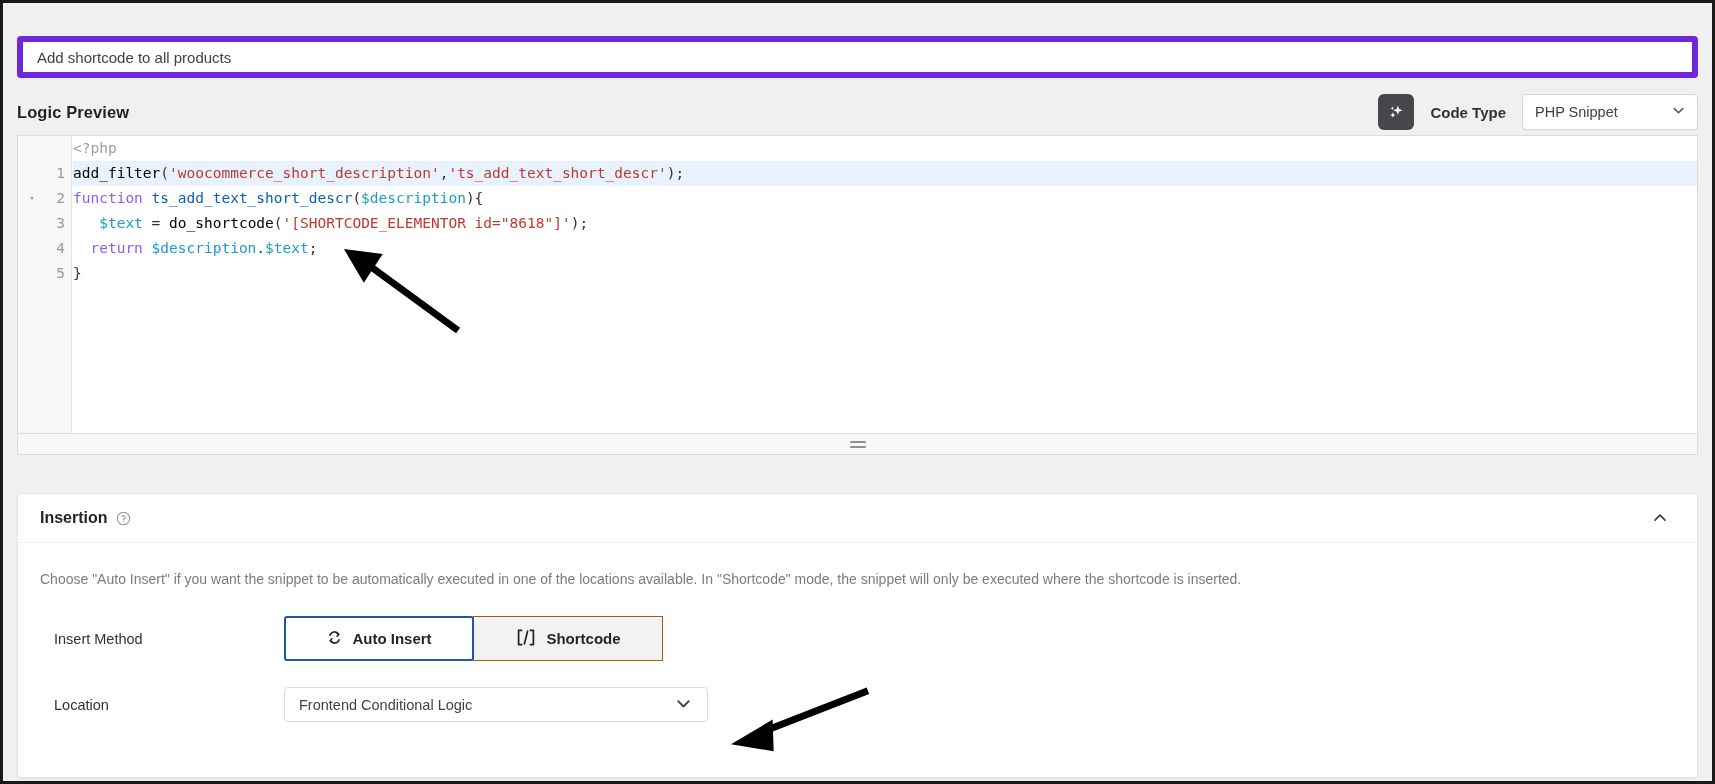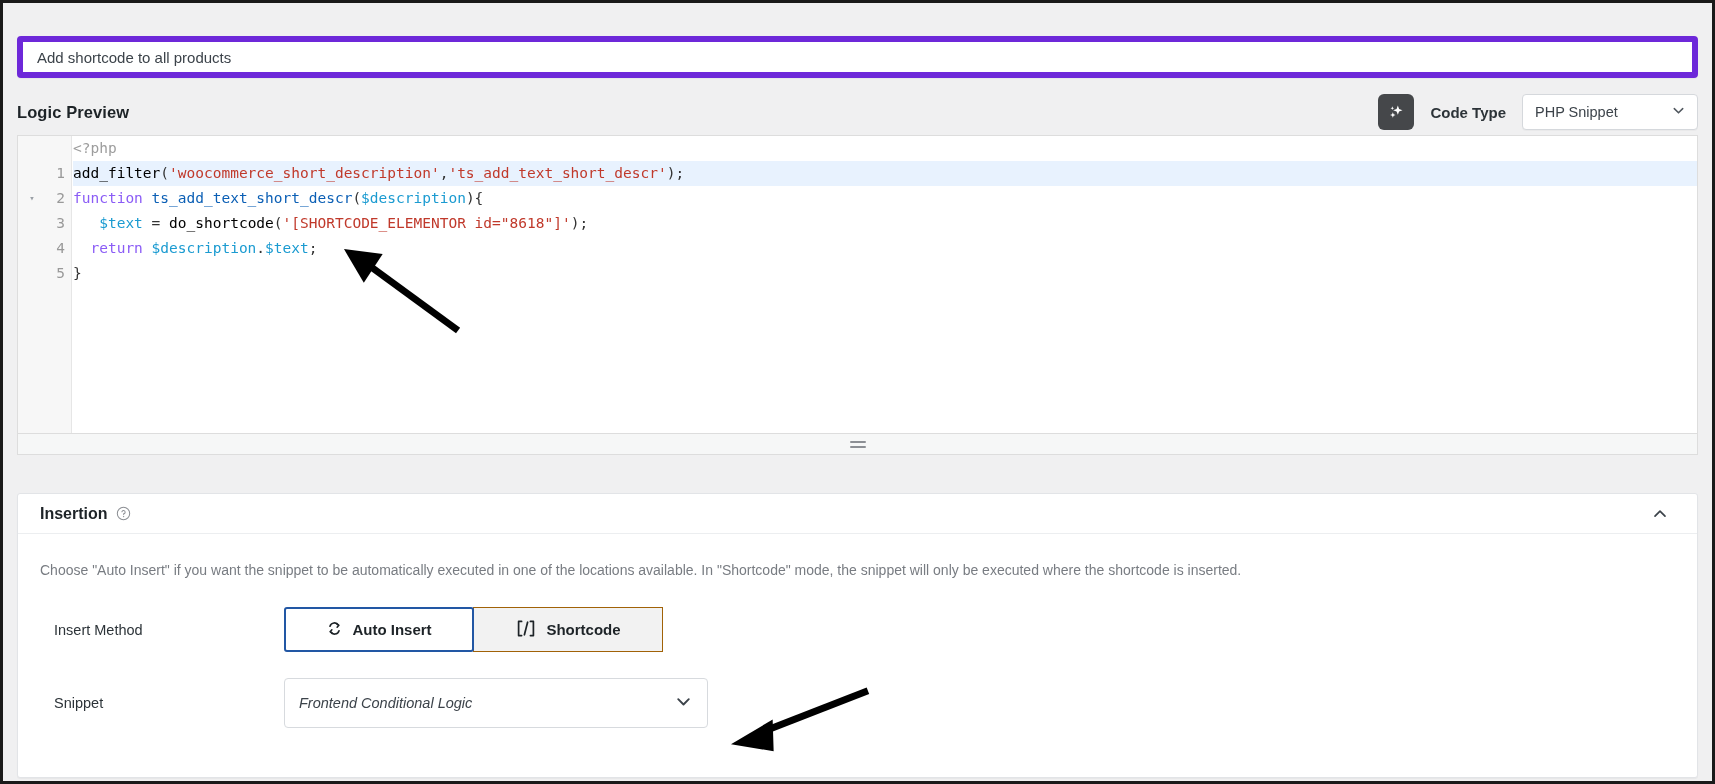--- a/index.html
+++ b/index.html
@@ -158,21 +158,21 @@
   .card {
     position: absolute;
     left: 14px; top: 490px;
     width: 1681px; height: 285px;
     background: #ffffff;
     border: 1px solid #e2e4e7;
     border-radius: 3px;
     box-shadow: 0 1px 1px rgba(0,0,0,.04);
   }
   .card-head {
-    height: 40px;
+    height: 49px;
     display: flex; align-items: center;
     padding: 0 22px;
     border-bottom: 1px solid #eceef0;
   }
   .card-head h2 {
     margin: 0;
     font-size: 16px;
     font-weight: bold;
     color: #1d2327;
   }
@@ -220,30 +220,29 @@
   }
   .tgl.active {
     background: #ffffff;
     border: 2px solid #2257a4;
     z-index: 2;
     border-radius: 3px;
   }
   .tgl.shortcode { margin-left: -1px; }
   .loc-select {
     position: relative;
-    width: 424px; height: 50px;
+    width: 424px; height: 35px;
     background: #fff;
     border: 1px solid #d7dade;
     border-radius: 4px;
     display: flex; align-items: center;
     padding: 0 14px;
     font-size: 14.5px;
     color: #3c434a;
     cursor: pointer;
-    font-style: italic;
   }
   .loc-select .chev {
     position: absolute; right: 14px; top: 50%;
     transform: translateY(-50%);
   }
 
   
   .arrow-layer {
     position: absolute; left: 0; top: 0;
     width: 100%; height: 100%;
@@ -361,21 +360,21 @@
               <path d="M15.4 2.4 L18.4 2.4 L18.4 16.6 L15.4 16.6" fill="none" stroke="#1d2327" stroke-width="1.7" stroke-linecap="round" stroke-linejoin="round"></path>
               <path d="M12.6 3.2 L9.4 15.8" fill="none" stroke="#1d2327" stroke-width="1.7" stroke-linecap="round"></path>
             </svg>
           </span>
           <span>Shortcode</span>
         </button>
       </div>
     </div>
 
     <div class="field-row">
-      <span class="field-label">Snippet</span>
+      <span class="field-label">Location</span>
       <div class="loc-select">
         <span>Frontend Conditional Logic</span>
         <span class="chev">
           <svg width="19" height="19" viewBox="0 0 18 18">
             <path d="M4 6.8 L9 11.8 L14 6.8" fill="none" stroke="#3c434a" stroke-width="1.8" stroke-linecap="round" stroke-linejoin="round"></path>
           </svg>
         </span>
       </div>
     </div>
   </div>

